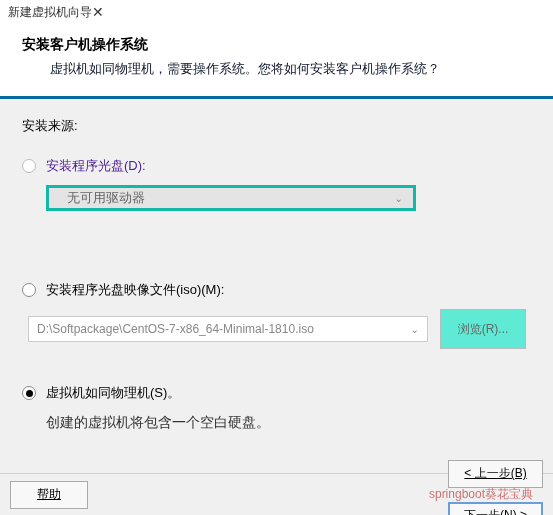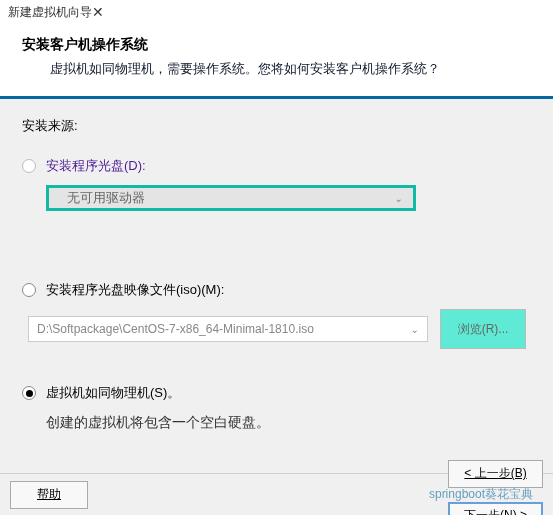--- a/index.html
+++ b/index.html
@@ -135,21 +135,21 @@
     }
     .footer-btn.default {
       border: 2px solid #6a9ed8;
     }
     .footer-spacer { flex: 1; }
     .footer-group { display: flex; gap: 14px; flex-direction: column; }
     .watermark {
       position: absolute;
       right: 20px;
       bottom: 12px;
-      color: #0369a1;
+      color: #b91c1c;
       font-size: 12px;
       pointer-events: none;
       opacity: 0.6;
     }
   </style>
 </head>
 <body>
 
 <div class="titlebar">
   <span>新建虚拟机向导</span>

